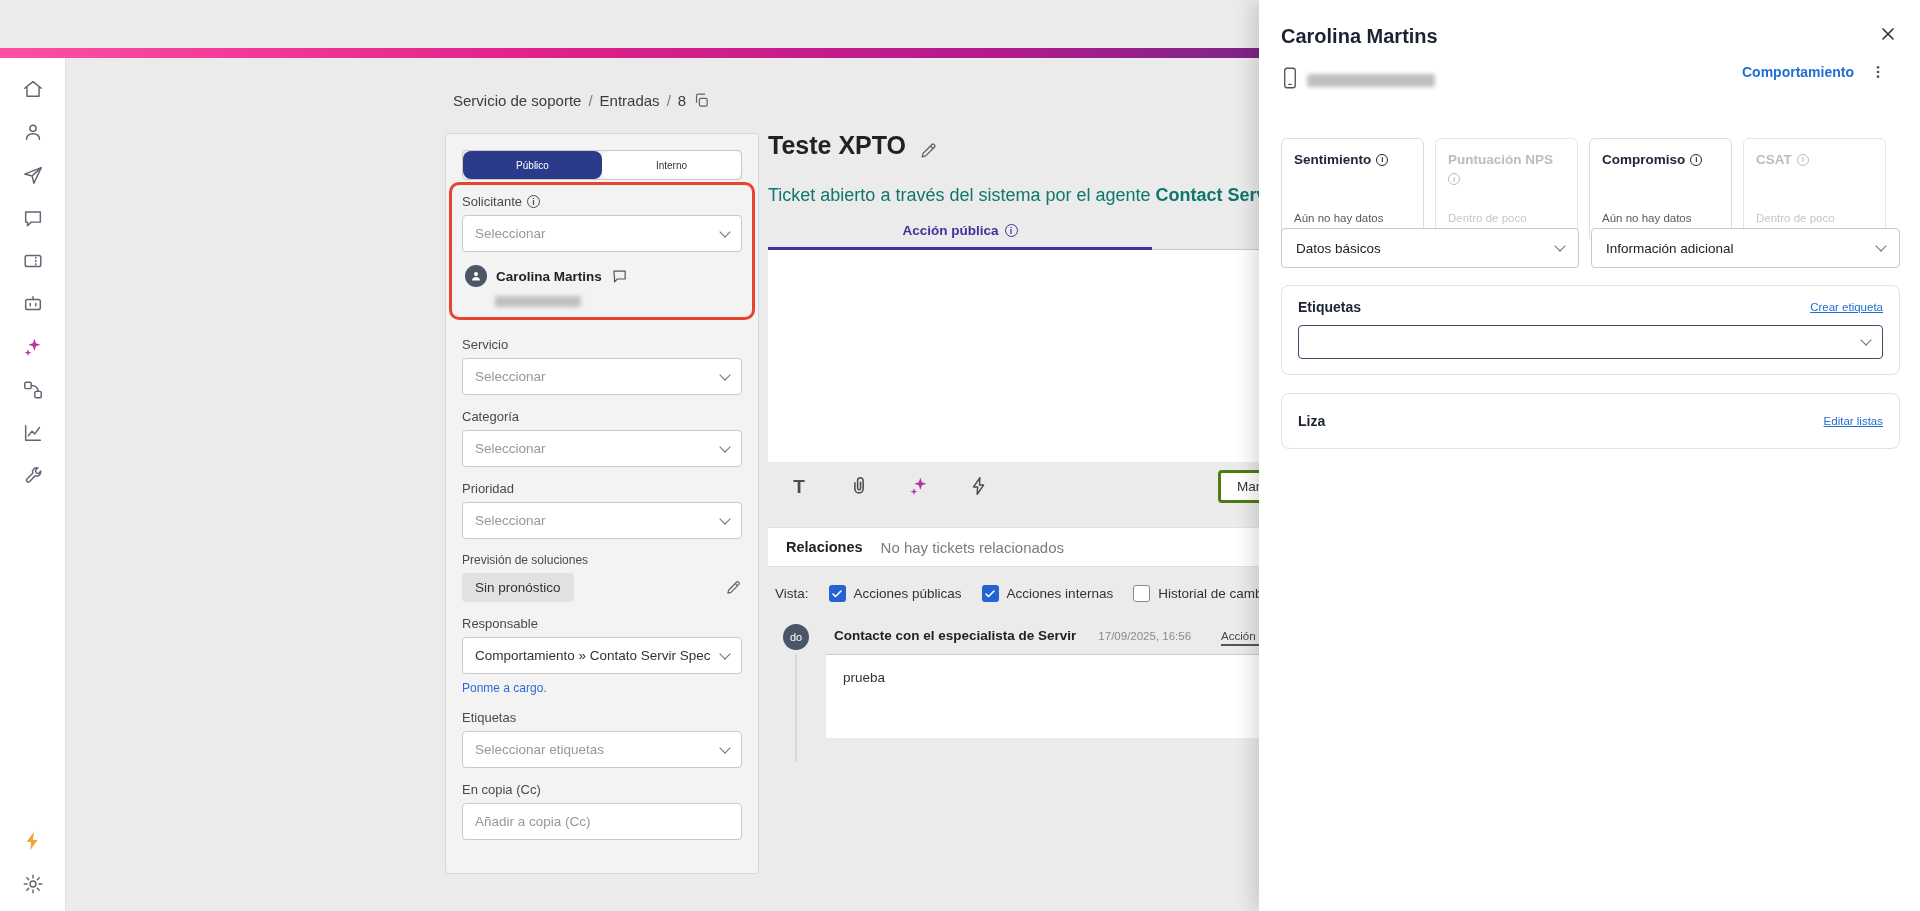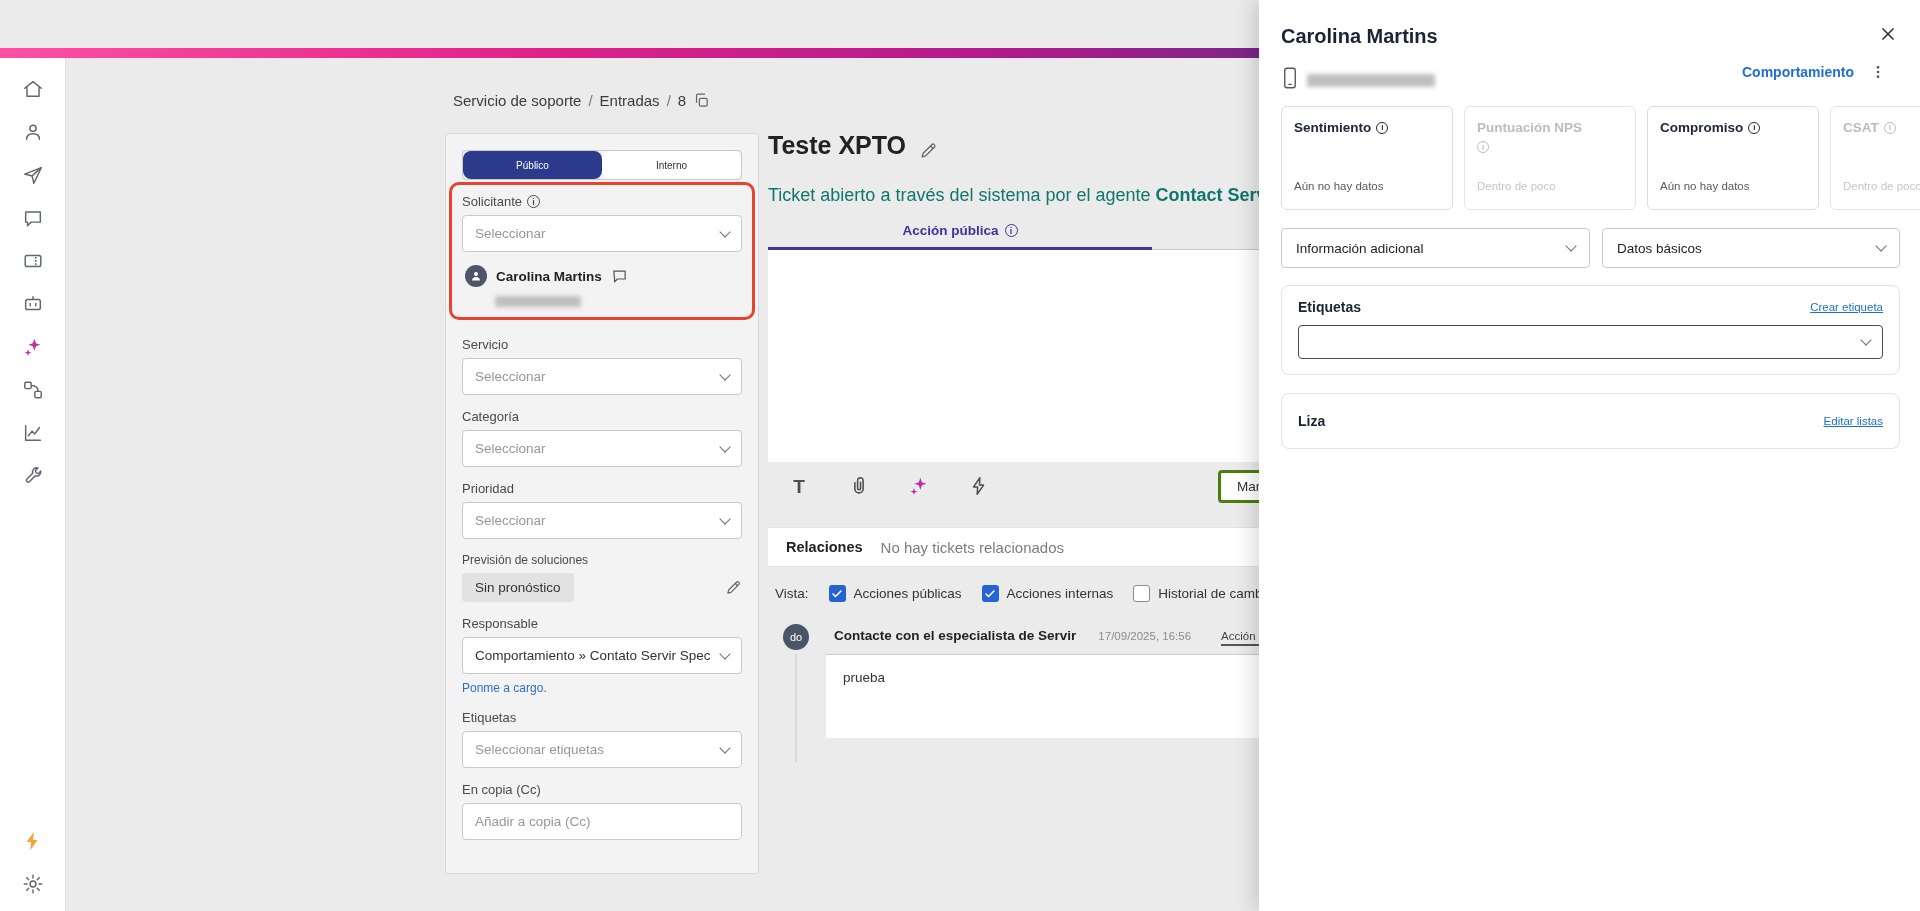--- a/index.html
+++ b/index.html
@@ -121,22 +121,22 @@
   .close-btn { position:absolute; right:22px; top:24px; width:20px; height:20px; color:#333; cursor:pointer; }
   .close-btn svg { width:20px; height:20px; display:block; }
   .phone-ic { position:absolute; left:22px; top:66px; width:18px; height:24px; color:#555; }
   .phone-ic svg { width:18px; height:24px; display:block; }
   .redact-phone { position:absolute; left:48px; top:74px; width:128px; height:13px; }
   .behavior-row { position:absolute; right:34px; top:64px; display:flex; align-items:center; gap:16px; }
   .behavior-link { font-size:14px; font-weight:700; color:#1f6ed4; cursor:pointer; }
   .kebab { width:16px; height:16px; color:#555; cursor:pointer; }
   .kebab svg { width:16px; height:16px; display:block; }
   .metrics { position:absolute; left:22px; top:106px; display:flex; gap:11px; }
-  .m-card { width:172px; height:104px; border:1px solid #dcdcdc; border-radius:6px; padding:13px 12px;
-            display:flex; flex-direction:column; background:#fff; }
+  .m-card { width:143px; height:104px; border:1px solid #dcdcdc; border-radius:6px; padding:13px 12px;
+            display:flex; flex-direction:column; background:#fff;margin-top:32px; }
   .m-label { font-size:13.5px; font-weight:700; color:#202738; display:flex; align-items:center; gap:5px; flex-wrap:wrap; }
   .m-label .info-i { width:12px; height:12px; font-size:8px; }
   .m-label.stacked { flex-direction:column; align-items:flex-start; gap:6px; }
   .m-value { margin-top:auto; font-size:11.5px; color:#5a5a5a; padding-bottom:4px; }
   .m-card.disabled { border-color:#e5e5e5; }
   .m-card.disabled .m-label { color:#bcbcbc; }
   .m-card.disabled .m-value { color:#c6c6c6; }
   .accordions { position:absolute; left:22px; top:228px; display:flex; gap:12px; }
   .accordion { height:40px; border:1px solid #c9c9c9; border-radius:4px; background:#fff; display:flex;
                align-items:center; justify-content:space-between; padding:0 14px; font-size:13.5px;
@@ -476,26 +476,26 @@
       <div class="m-card disabled">
         <div class="m-label">
             <span>CSAT</span>
             <span class="info-i"></span>
           </div>
         <div class="m-value">Dentro de poco</div>
       </div>
     </div>
 
     <div class="accordions">
+      <div class="accordion acc-basic">
+        <span>Datos básicos</span>
+          <span class="chev"></span>
+      </div>
       <div class="accordion acc-add">
         <span>Información adicional</span>
-          <span class="chev"></span>
-      </div>
-      <div class="accordion acc-basic">
-        <span>Datos básicos</span>
           <span class="chev"></span>
       </div>
     </div>
 
     <div class="dr-card card-tags">
       <div class="card-head">
         <span class="card-title">Etiquetas</span>
         <span class="card-link">Crear etiqueta</span>
       </div>
       <div class="tags-select">

